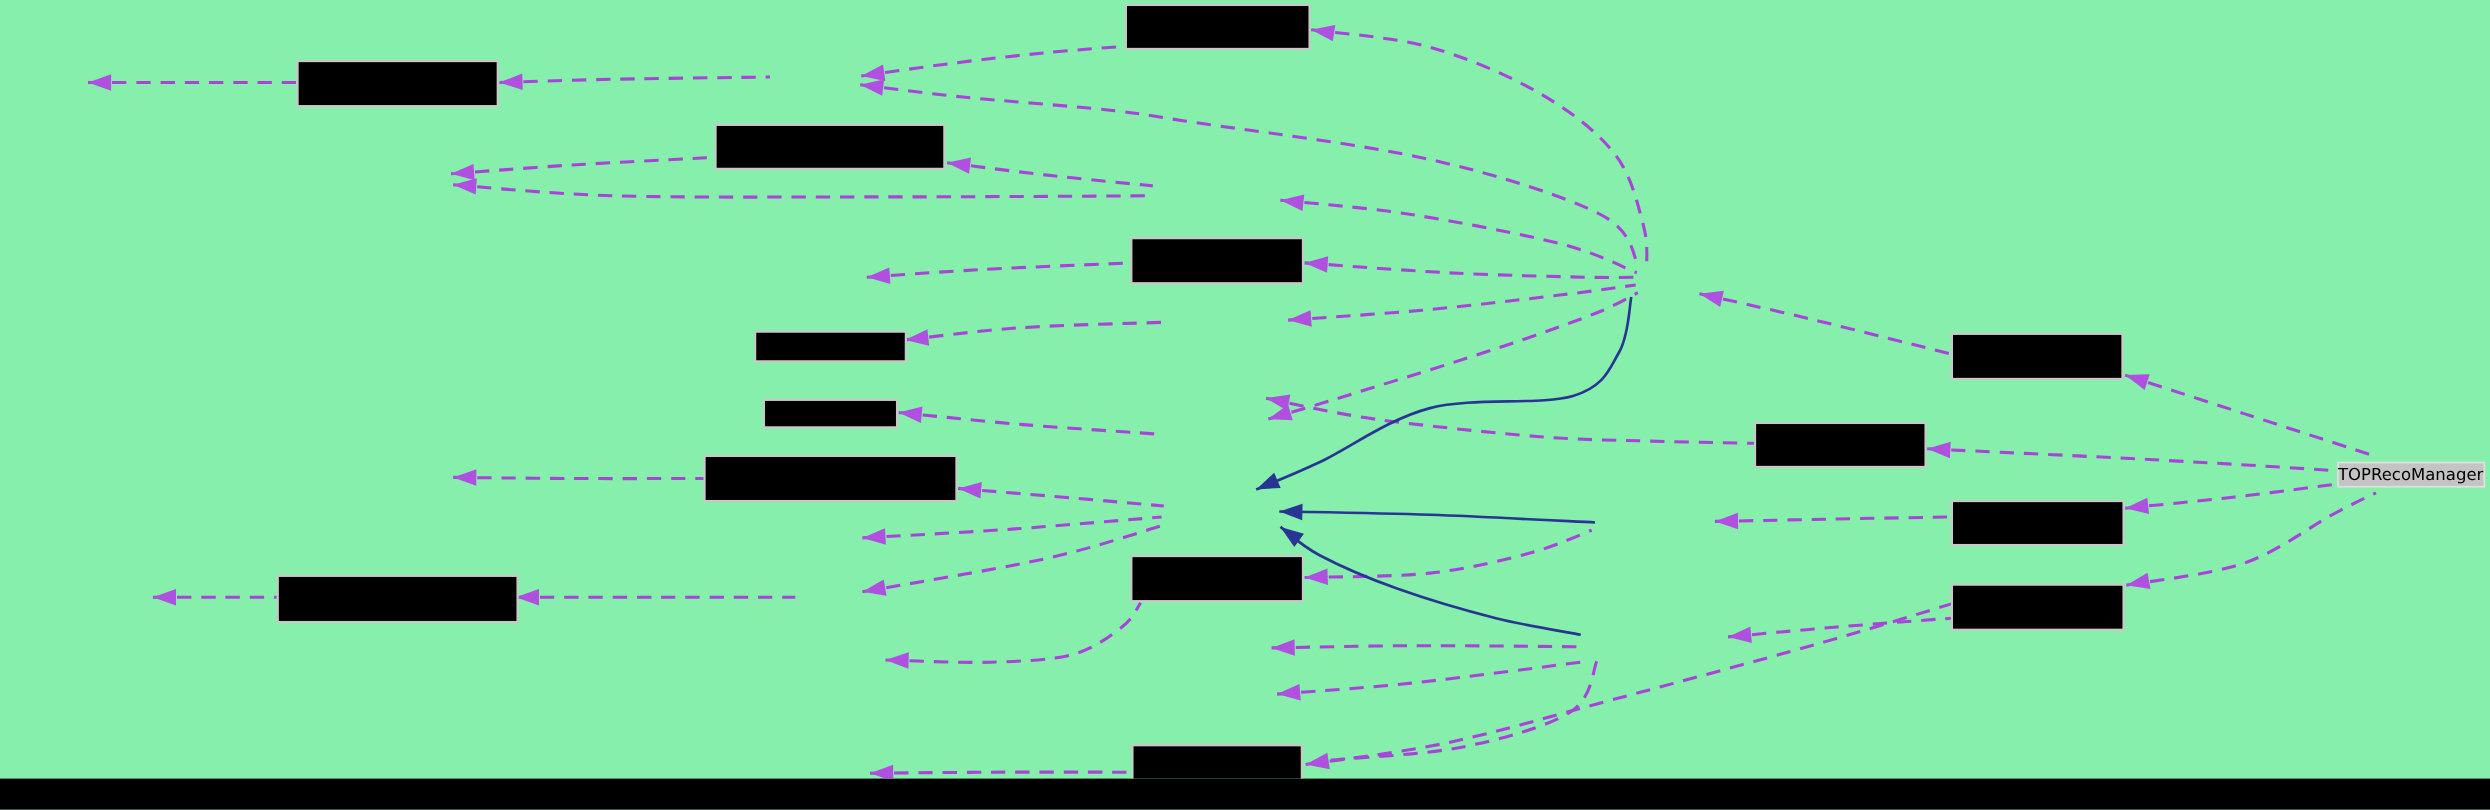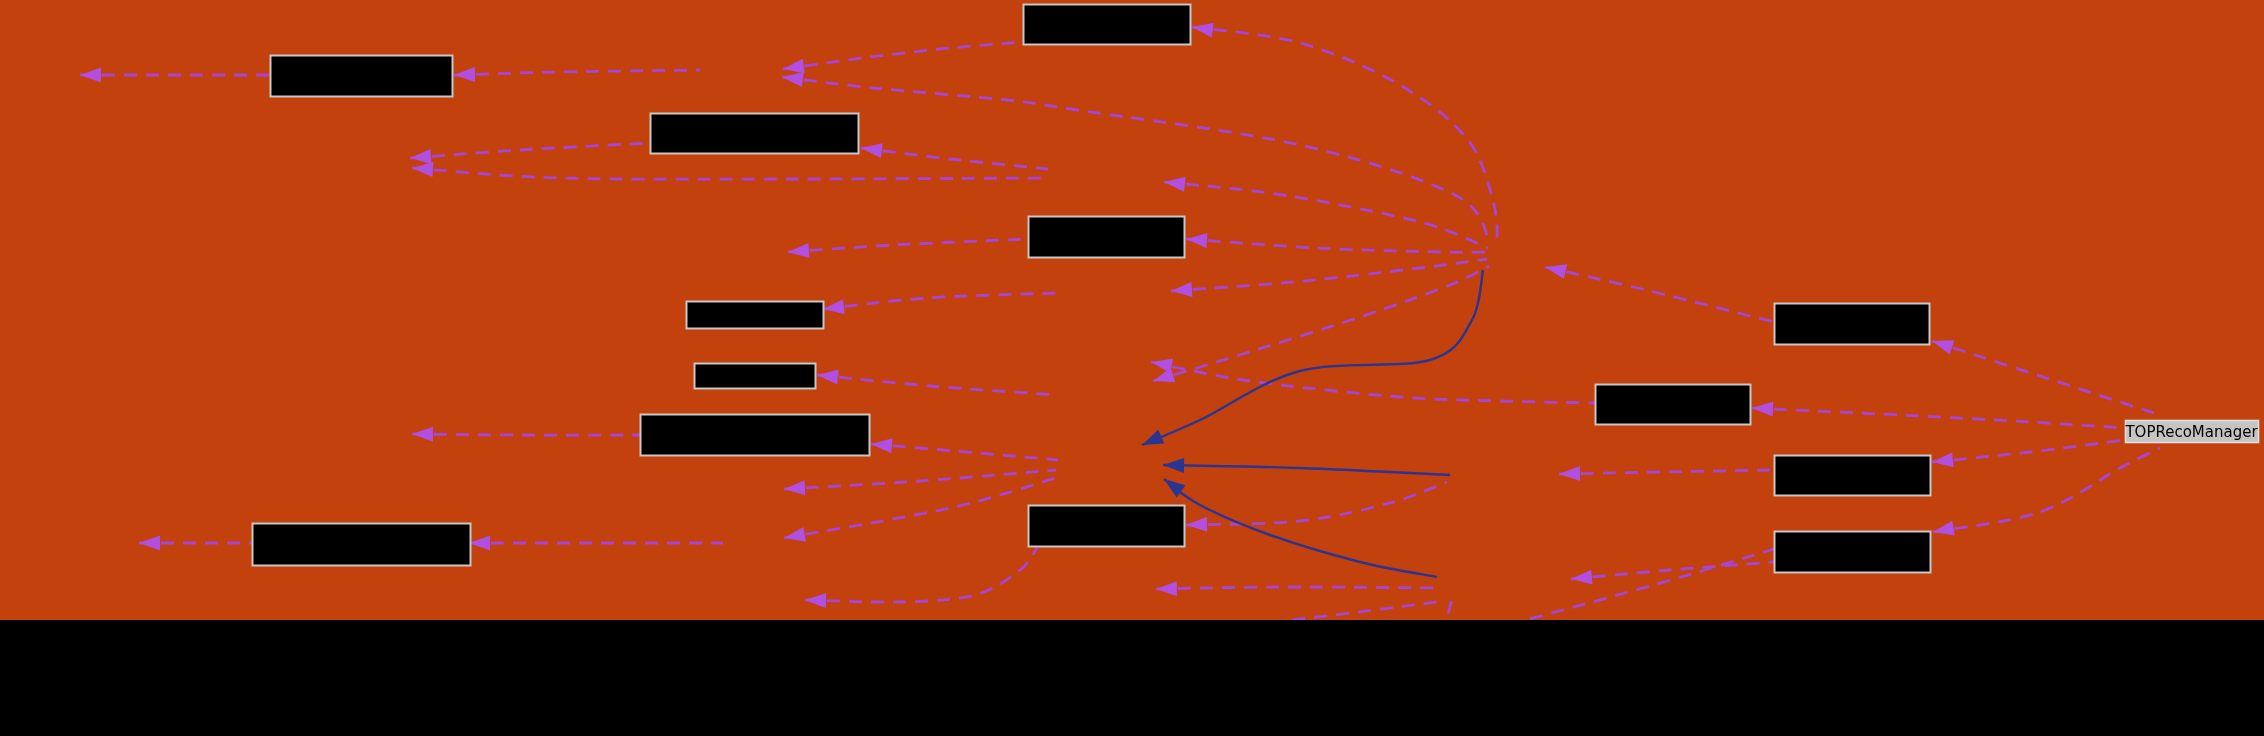--- a/index.html
+++ b/index.html
@@ -1,16 +1,16 @@
 <!DOCTYPE html>
 <html><head>
 <meta charset="utf-8">
 <style>
   html,body{margin:0;padding:0;background:#000;}
-  .stage{position:relative;width:2264px;height:620px;background:#c2410c;overflow:hidden;}
+  .stage{position:relative;width:2264px;height:708px;background:#86efac;overflow:hidden;}
   svg{display:block;}
   .node-label{font-family:"DejaVu Sans","Liberation Sans",sans-serif;}
 </style>
 </head>
 <body>
 
 <div class="stage">
   <svg id="graph-svg" width="2264" height="736" viewBox="0 0 2264 736" xmlns="http://www.w3.org/2000/svg">
       <g>
         <path d="M80,75 C96.7,75.0 148.3,75.0 180,75 C211.7,75.0 255.0,75.0 270,75" fill="none" stroke="#a845d8" stroke-width="2.8" stroke-dasharray="13 9"></path>

